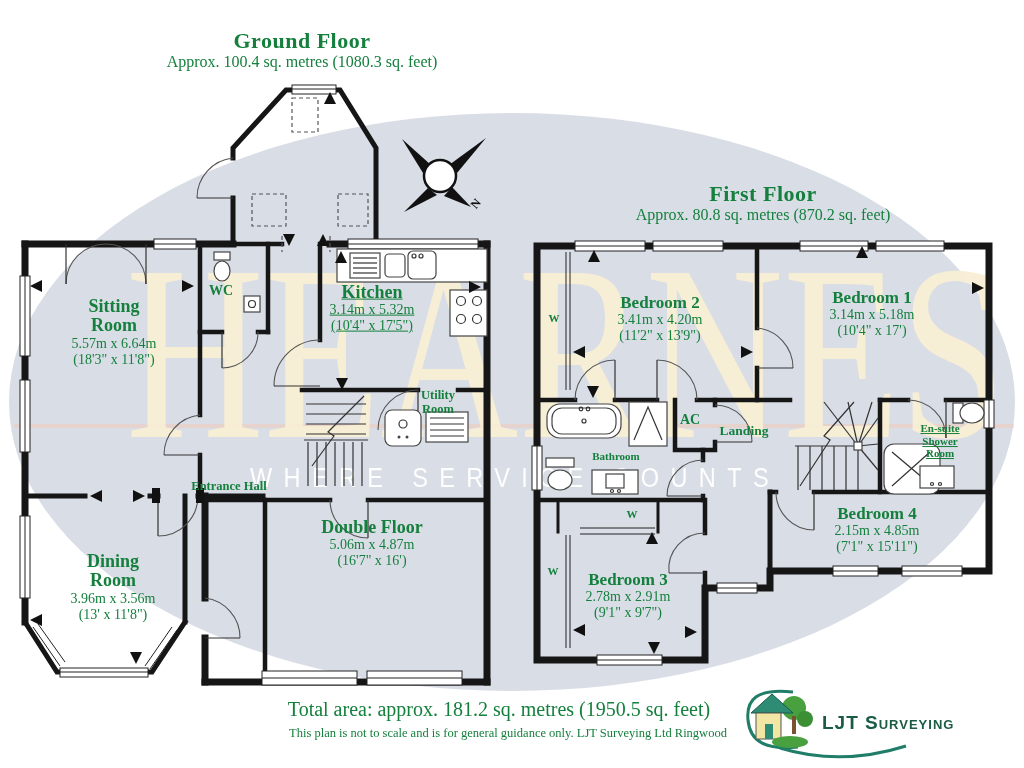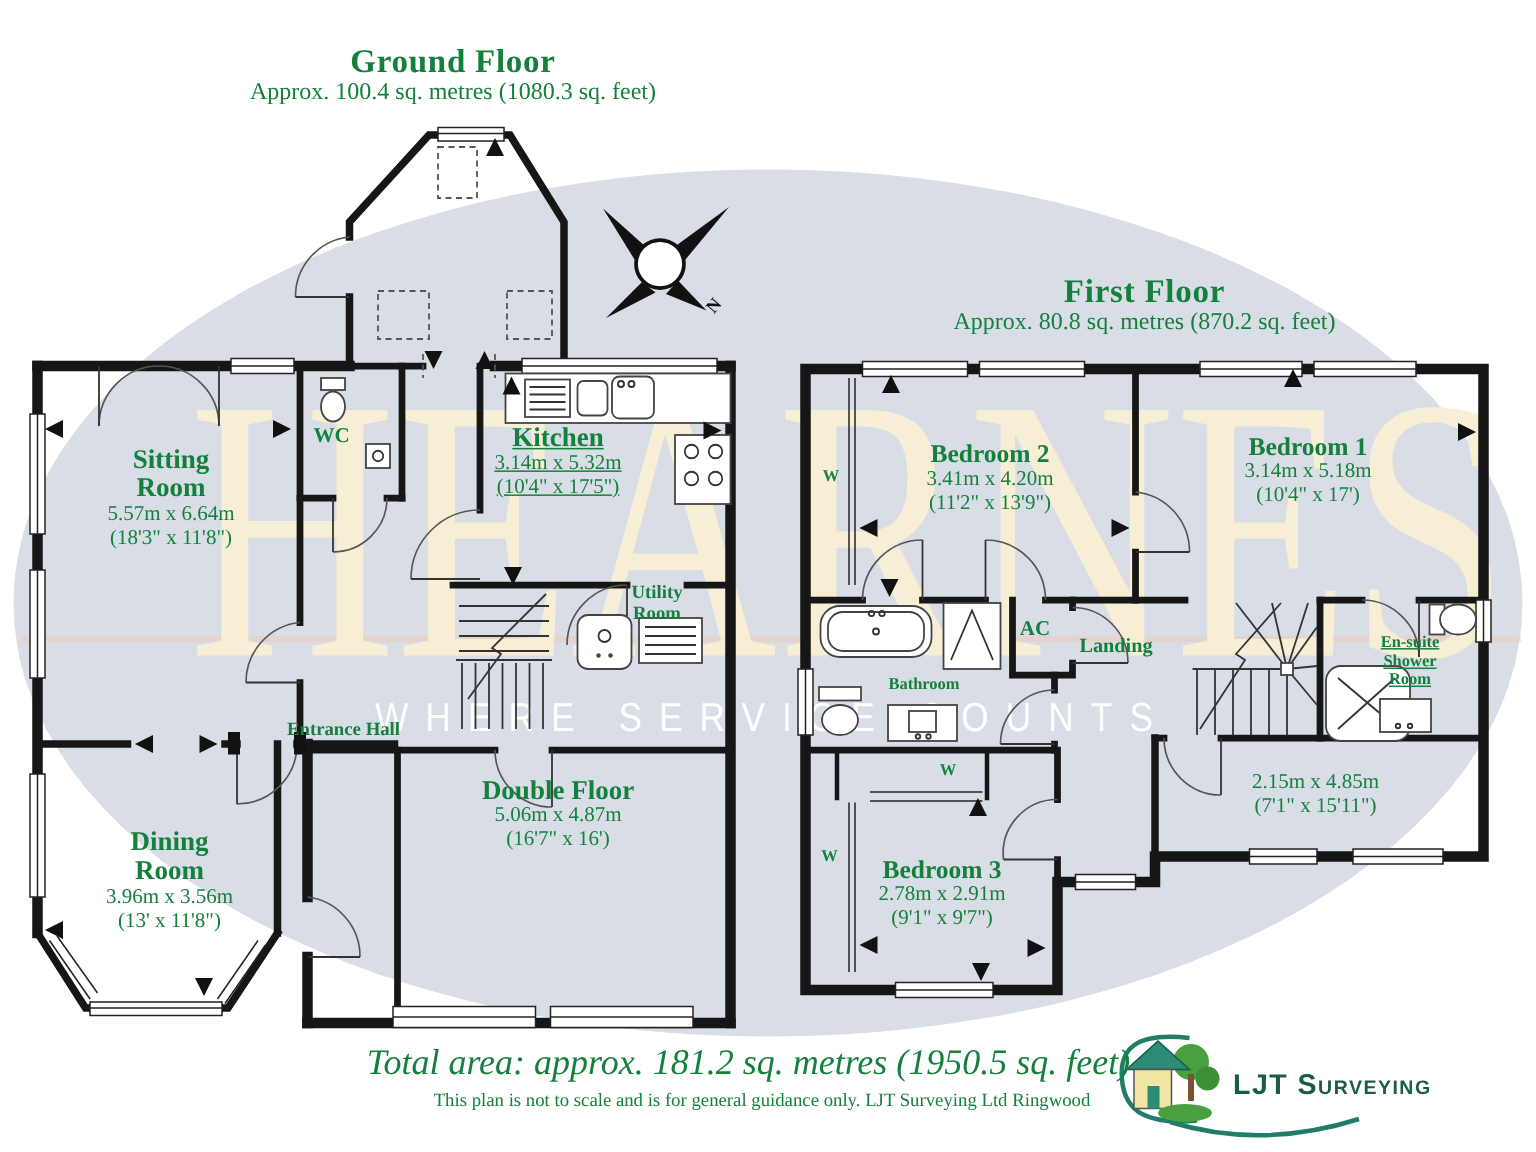--- a/index.html
+++ b/index.html
@@ -11,21 +11,21 @@
   .rname{font-weight:bold;font-size:17px;line-height:1.08;}
   .rdim{font-size:14px;line-height:1.12;}
   .big .rname{font-size:18px;}
   .small .rname{font-size:12.5px;}
   .tiny .rname{font-size:11px;line-height:1.15;}
   .floor-title{font-weight:bold;font-size:23px;letter-spacing:.5px;}
   .floor-sub{font-size:15px;}
   .ff .floor-title{font-size:22px;}
   .ff .floor-sub{font-size:16px;}
   .wlabel{font-weight:bold;font-size:11px;}
-  .footer-total{font-size:24px;font-style:italic;}
+  .footer-total{font-size:20px;}
   .footer-disc{font-size:12.5px;}
   
   .w7{stroke:#161616;stroke-width:7;fill:none;stroke-linecap:square;}
   .w5{stroke:#161616;stroke-width:5;fill:none;stroke-linecap:square;}
   .w4{stroke:#161616;stroke-width:4.5;fill:none;stroke-linecap:square;}
   .w3{stroke:#161616;stroke-width:3;fill:none;stroke-linecap:square;}
   .thin{stroke:#333;stroke-width:1.2;fill:none;}
   .fix{stroke:#444;stroke-width:1.2;fill:#fff;}
   .arc{stroke:#555;stroke-width:1.1;fill:none;}
   .winrect{fill:#fff;stroke:#222;stroke-width:1;}
@@ -441,20 +441,21 @@
   <div class="lbl" style="left:690px;top:420px;width:40px;">
     <div class="rname" style="font-size:14px;">AC</div>
   </div>
   <div class="lbl small" style="left:744px;top:431px;width:80px;text-align:center;">
     <div class="rname" style="font-size:13.5px;">Landing</div>
   </div>
   <div class="lbl tiny" style="left:940px;top:441px;width:66px;text-decoration:underline;">
     <div class="rname">En-suite Shower Room</div>
   </div>
   <div class="lbl" style="left:877px;top:530px;width:190px;">
+    <div class="rname">Bedroom 4</div>
     <div class="rdim">2.15m x 4.85m</div>
     <div class="rdim">(7'1" x 15'11")</div>
   </div>
   <div class="lbl" style="left:628px;top:596px;width:170px;">
     <div class="rname">Bedroom 3</div>
     <div class="rdim">2.78m x 2.91m</div>
     <div class="rdim">(9'1" x 9'7")</div>
   </div>
 
   <div class="lbl wlabel" style="left:554px;top:318px;">W</div>

